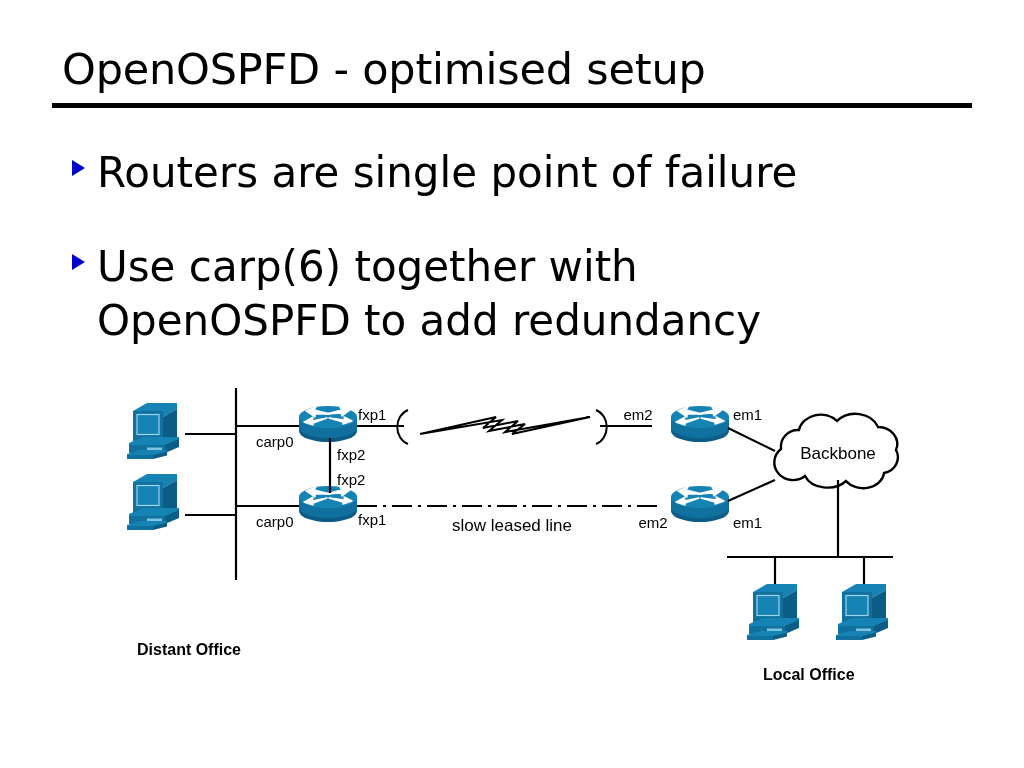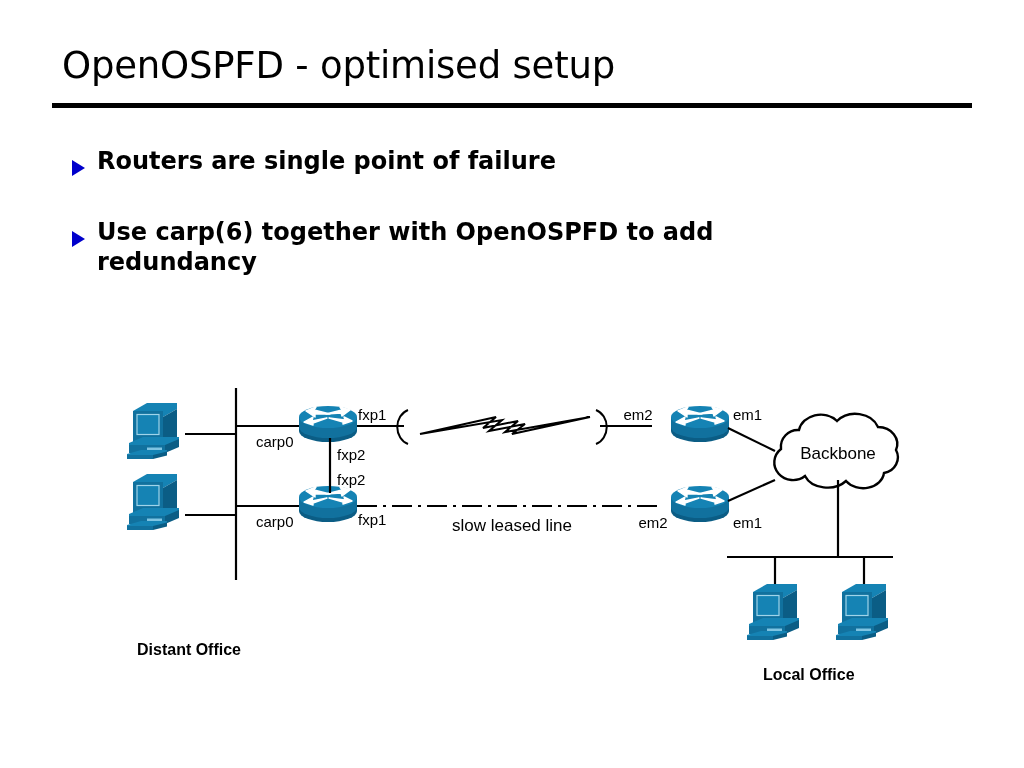--- a/index.html
+++ b/index.html
@@ -16,21 +16,21 @@
     color: #000000;
   }
 
   
   #slide-title {
     position: absolute;
     left: 62px;
     top: 44px;
     width: 910px;
     font-family: "DejaVu Sans", sans-serif;
-    font-size: 37px;
+    font-size: 43px;
     font-weight: 400;
     letter-spacing: -0.2px;
     color: #000000;
     white-space: nowrap;
   }
   #title-rule {
     position: absolute;
     left: 52px;
     top: 103px;
     width: 920px;
@@ -54,25 +54,24 @@
     width: 0;
     height: 0;
     border-left: 13px solid #0000cc;
     border-top: 8px solid transparent;
     border-bottom: 8px solid transparent;
     margin-top: 14px;
     margin-right: 12px;
     flex: 0 0 auto;
   }
   .bullet-text {
-    font-size: 24px;
+    font-size: 42px;
     line-height: 1.28;
     color: #000000;
     max-width: 780px;
-    font-weight: bold;
   }
 
   
   #network-diagram {
     position: absolute;
     left: 0;
     top: 358px;
     width: 1024px;
     height: 360px;
   }

